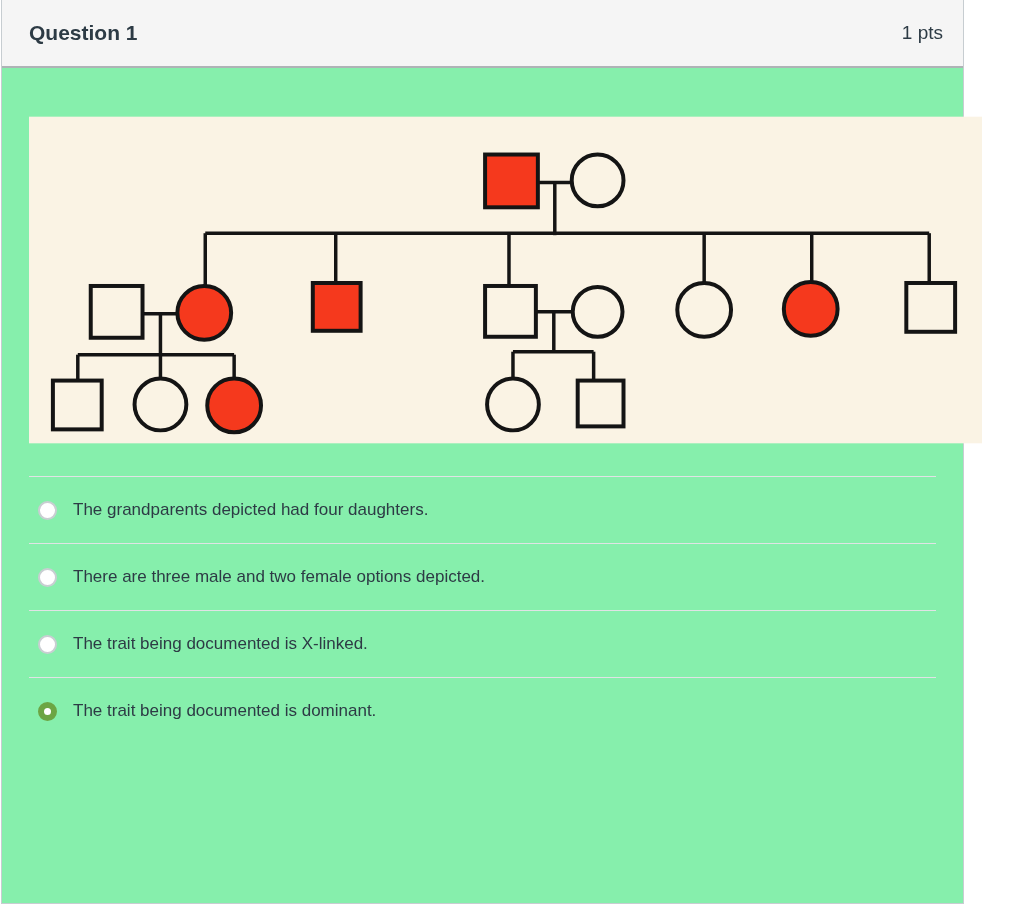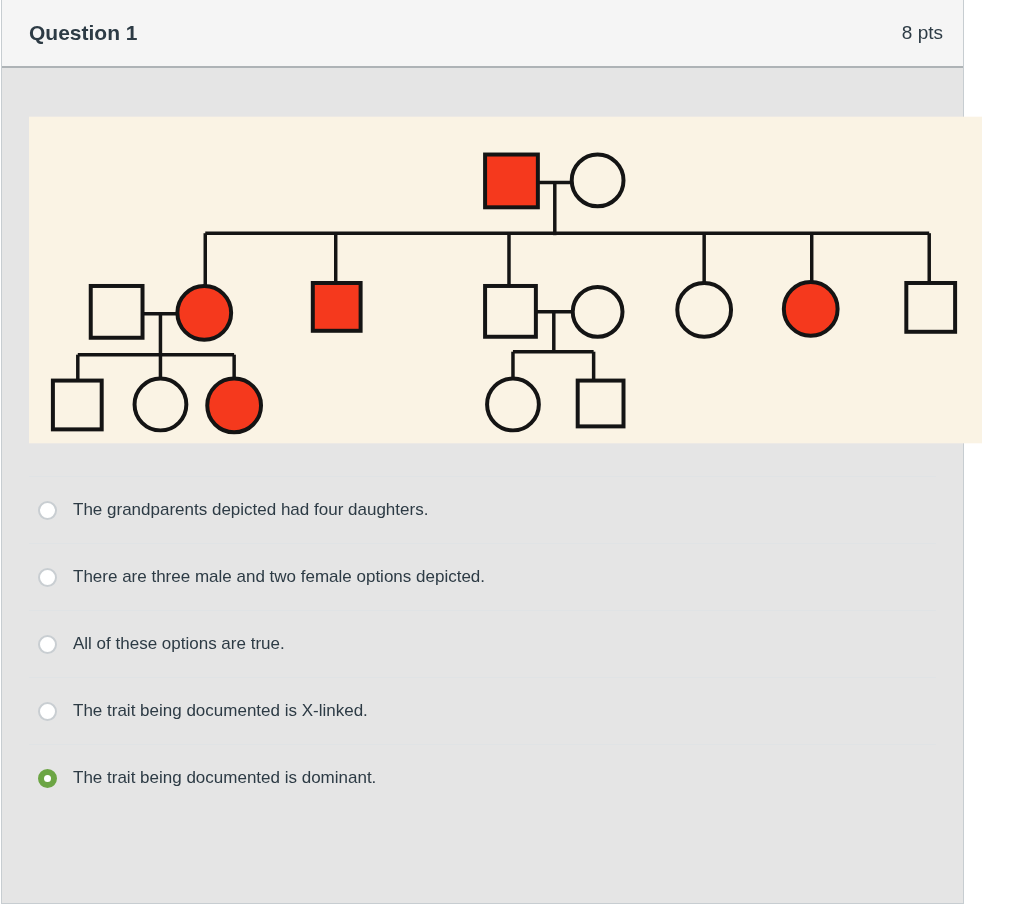--- a/index.html
+++ b/index.html
@@ -3,21 +3,21 @@
 <meta charset="utf-8">
 <style>
   * { margin:0; padding:0; box-sizing:border-box; }
   html,body { width:1024px; height:910px; background:#ffffff; font-family:"Liberation Sans", sans-serif; color:#2D3B45; }
   .card {
     margin-left:1px;
     width:963px;
     min-height:904px;
     border:1px solid #C7CDD1;
     border-top:none;
-    background:#e5e5e5;
+    background:#86efac;
     text-align:right;
   }
   .q-header {
     height:68px;
     background:#F5F5F5;
     border-bottom:2px solid #AEB3B6;
     display:flex;
     align-items:center;
     justify-content:space-between;
     padding:0 20px 0 27px;
@@ -66,21 +66,21 @@
   }
   .answer-label { font-size:17px; line-height:24px; }
 </style>
 </head>
 <body>
 
 <div class="card">
 
   <div class="q-header">
     <div class="q-title">Question 1</div>
-    <div class="q-points">8 pts</div>
+    <div class="q-points">1 pts</div>
   </div>
 
   <div class="q-body">
 
     <div class="pedigree-box">
       <svg xmlns="http://www.w3.org/2000/svg" viewBox="0 0 957 328">
           <rect x="0" y="0" width="957" height="328" fill="#FAF3E4"></rect>
           <line x1="511" y1="66" x2="546" y2="66" stroke="#141414" stroke-width="3.5"></line>
           <line x1="528" y1="66" x2="528" y2="119" stroke="#141414" stroke-width="3.5"></line>
           <line x1="177" y1="117" x2="904" y2="117" stroke="#141414" stroke-width="3.5"></line>
@@ -125,24 +125,20 @@
       <div class="answer">
         <span class="radio"></span>
         <span class="answer-label">The grandparents depicted had four daughters.</span>
       </div>
 
       <div class="answer">
         <span class="radio"></span>
         <span class="answer-label">There are three male and two female options depicted.</span>
       </div>
 
-      <div class="answer">
-        <span class="radio"></span>
-        <span class="answer-label">All of these options are true.</span>
-      </div>
 
       <div class="answer">
         <span class="radio"></span>
         <span class="answer-label">The trait being documented is X-linked.</span>
       </div>
 
       <div class="answer">
         <span class="radio selected"></span>
         <span class="answer-label">The trait being documented is dominant.</span>
       </div>

